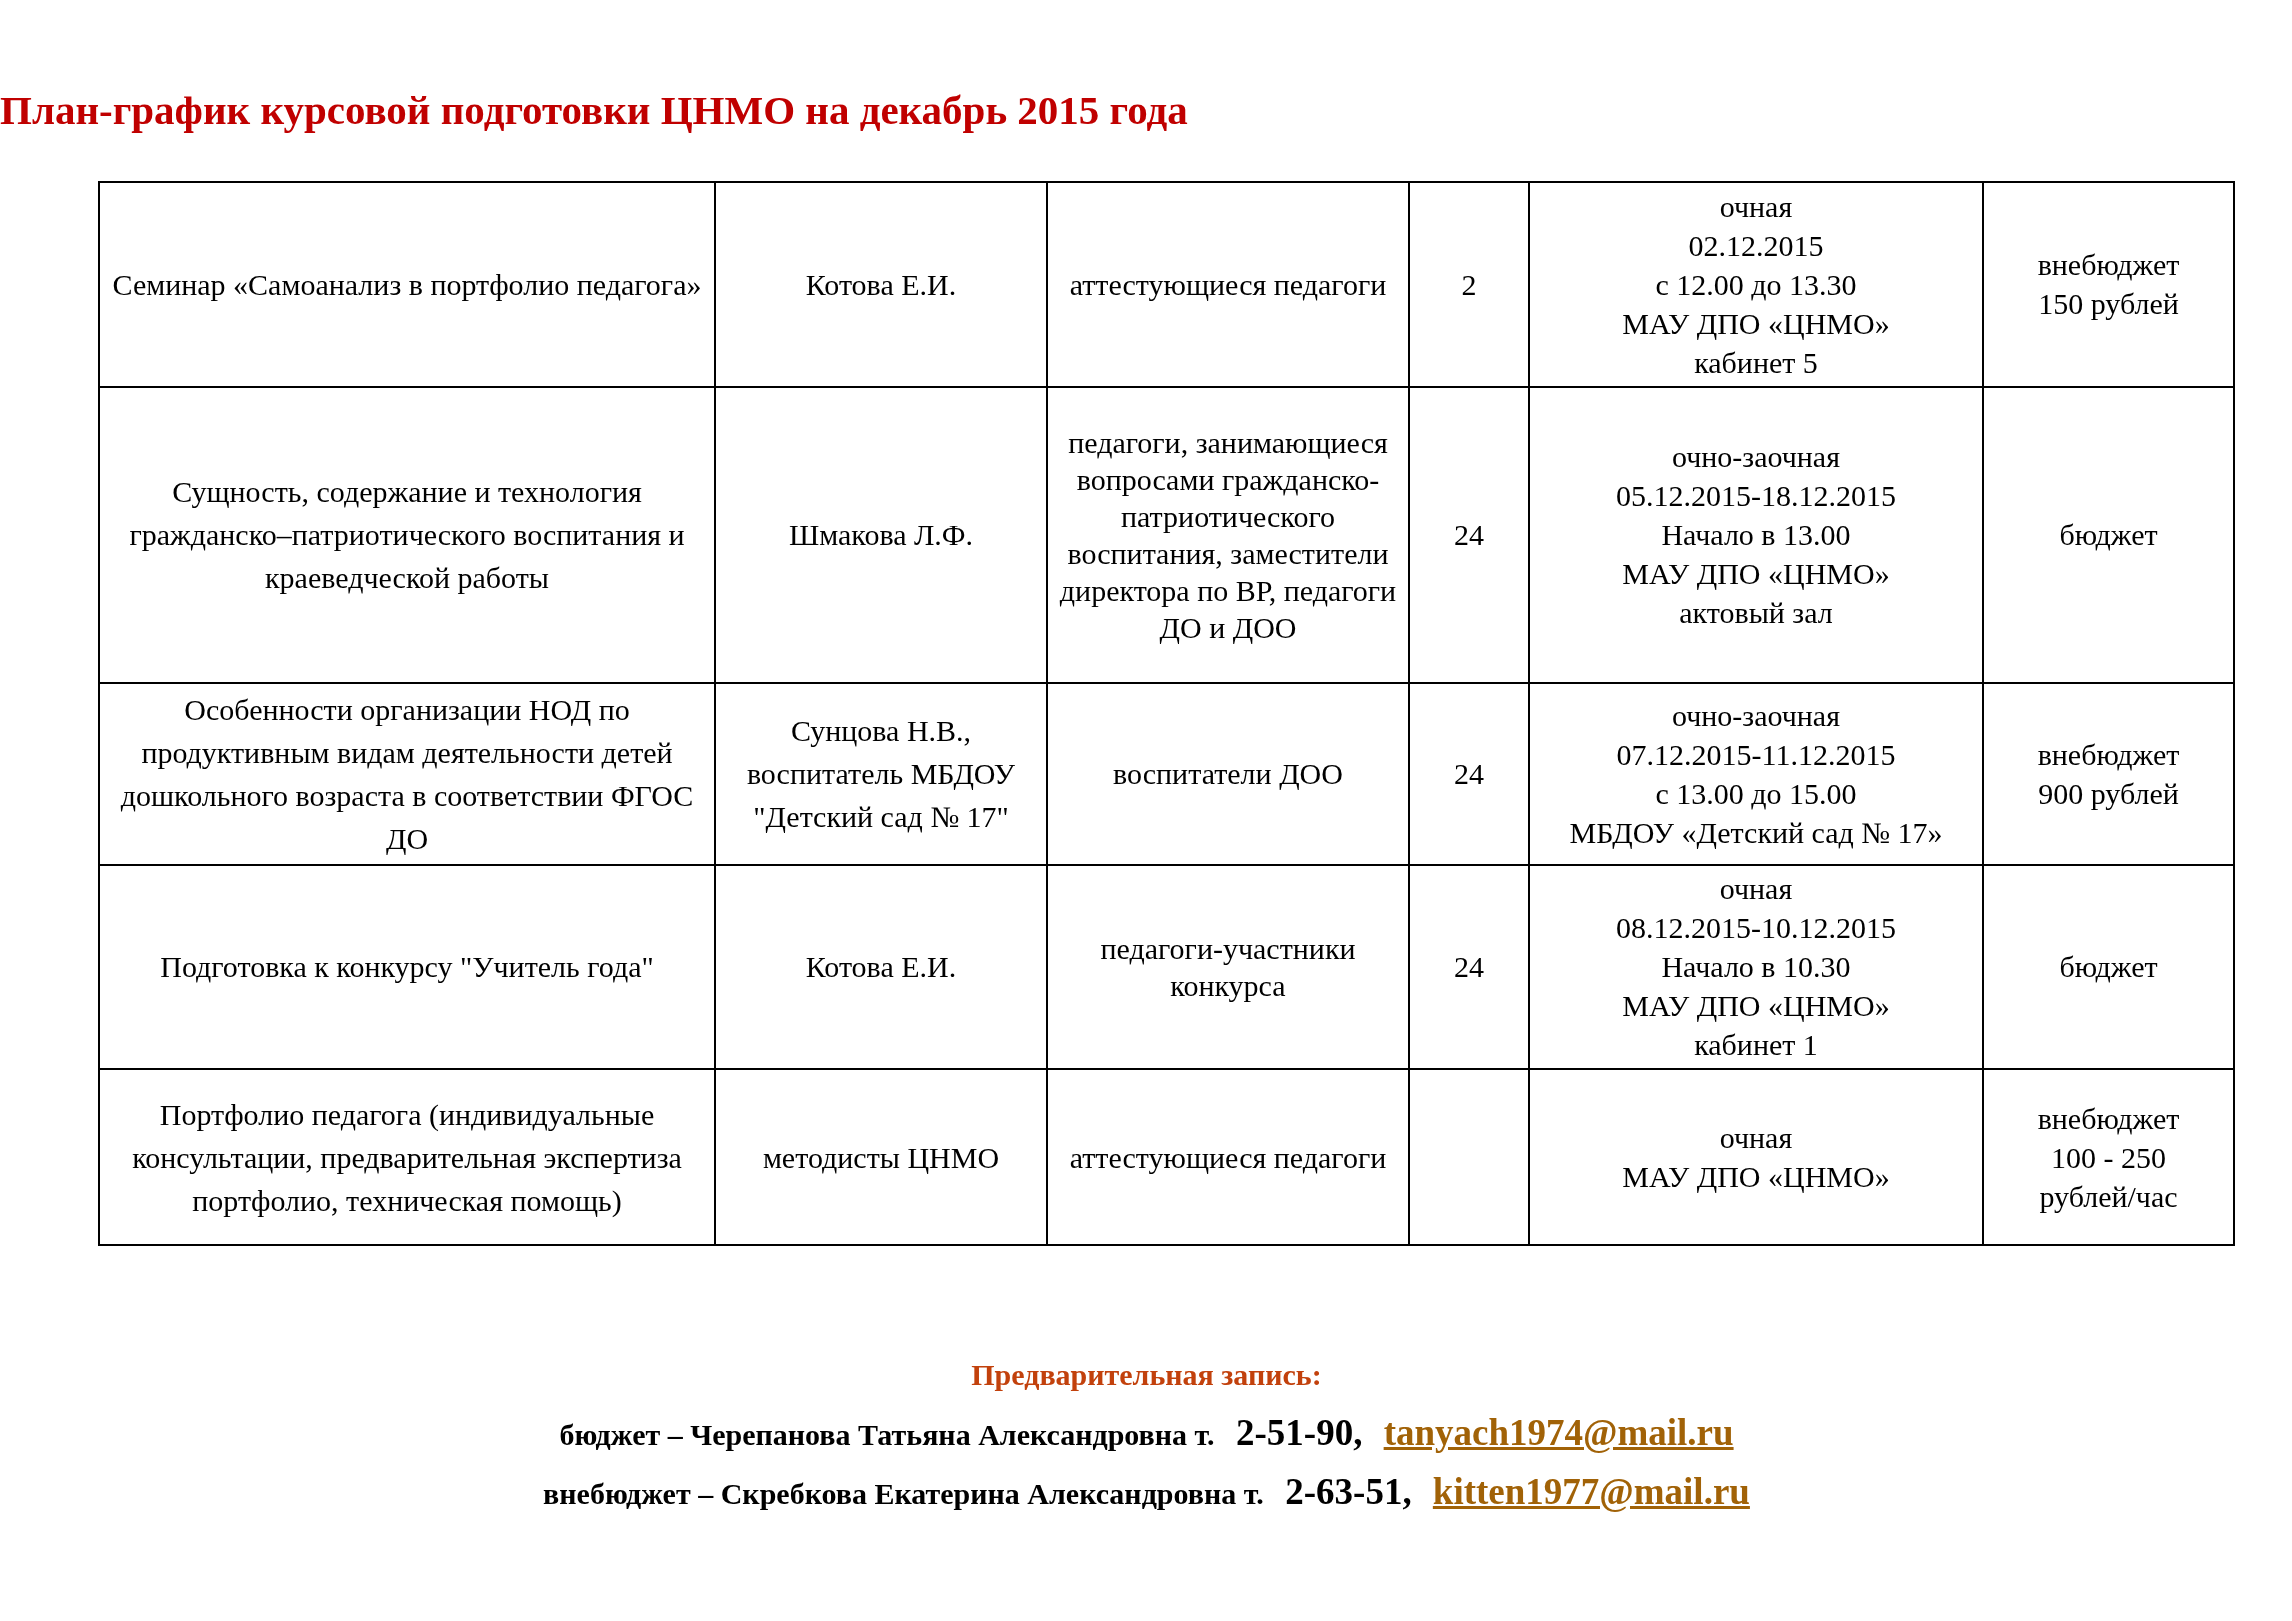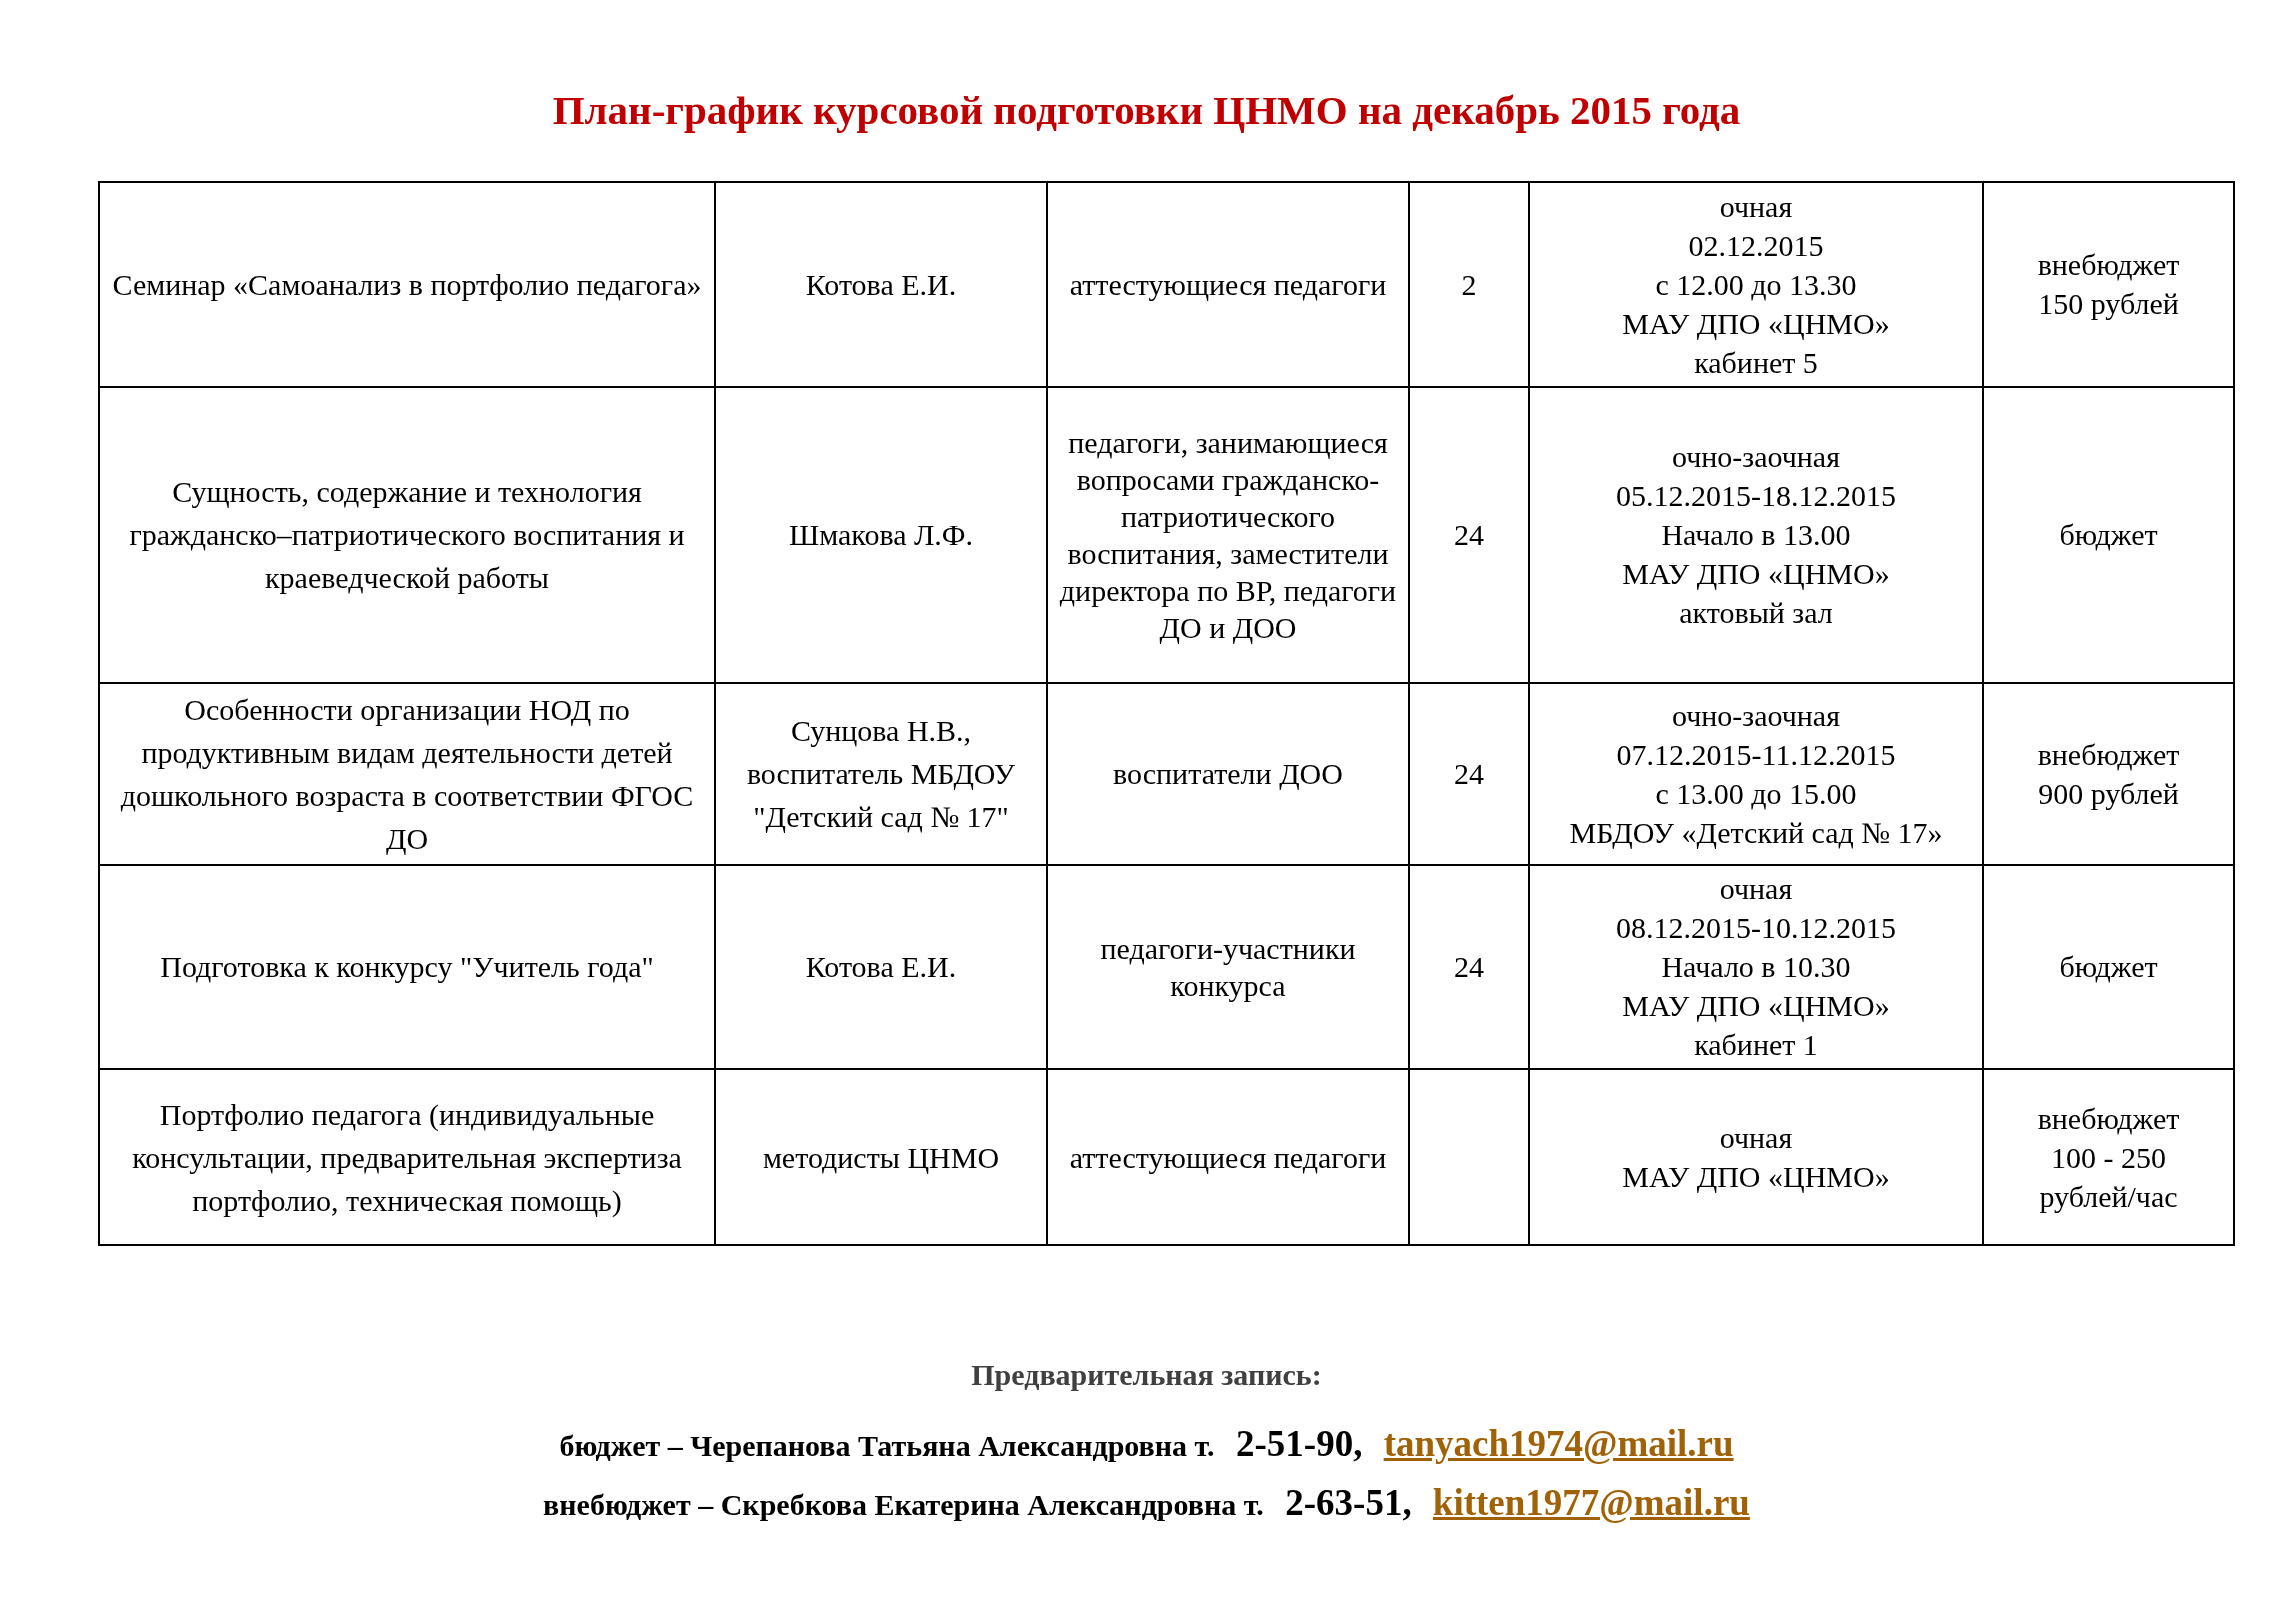--- a/index.html
+++ b/index.html
@@ -6,21 +6,21 @@
   .page{
     position:relative;
     width:2293px;height:1621px;
     background:#ffffff;
     font-family:"Liberation Serif","DejaVu Serif",serif;
     color:#000000;
     overflow:hidden;
   }
   .doc-title{
     position:absolute;top:86px;left:0;width:100%;
-    text-align:center;
+    text-align:left;
     font-size:41px;font-weight:bold;
     color:#C00000;
   }
   table.schedule{
     position:absolute;left:98px;top:181px;
     width:2134px;
     border-collapse:collapse;
     table-layout:fixed;
     border:2.9px solid #000;
   }
@@ -47,22 +47,22 @@
   td.c-forma{line-height:39px;padding:3.9px 5.9px;}
   td.c-vid{line-height:39px;padding:3.9px 7.8px;}
   .u{}
   .footer{
     position:absolute;top:1358px;left:0;width:100%;
     text-align:center;
     font-weight:bold;
   }
   .footer-heading{
     font-size:30px;
-    color:#404040;
-    margin-bottom:28px;
+    color:#c2410c;
+    margin-bottom:17px;
   }
   .contact-line{
     font-size:30px;
     margin-top:9.8px;
     line-height:47px;
   }
   .phone{font-size:37px;margin-left:14px;}
   .email{font-size:37px;color:#a16207;text-decoration:underline;margin-left:13.7px;}
 </style>
 </head>

